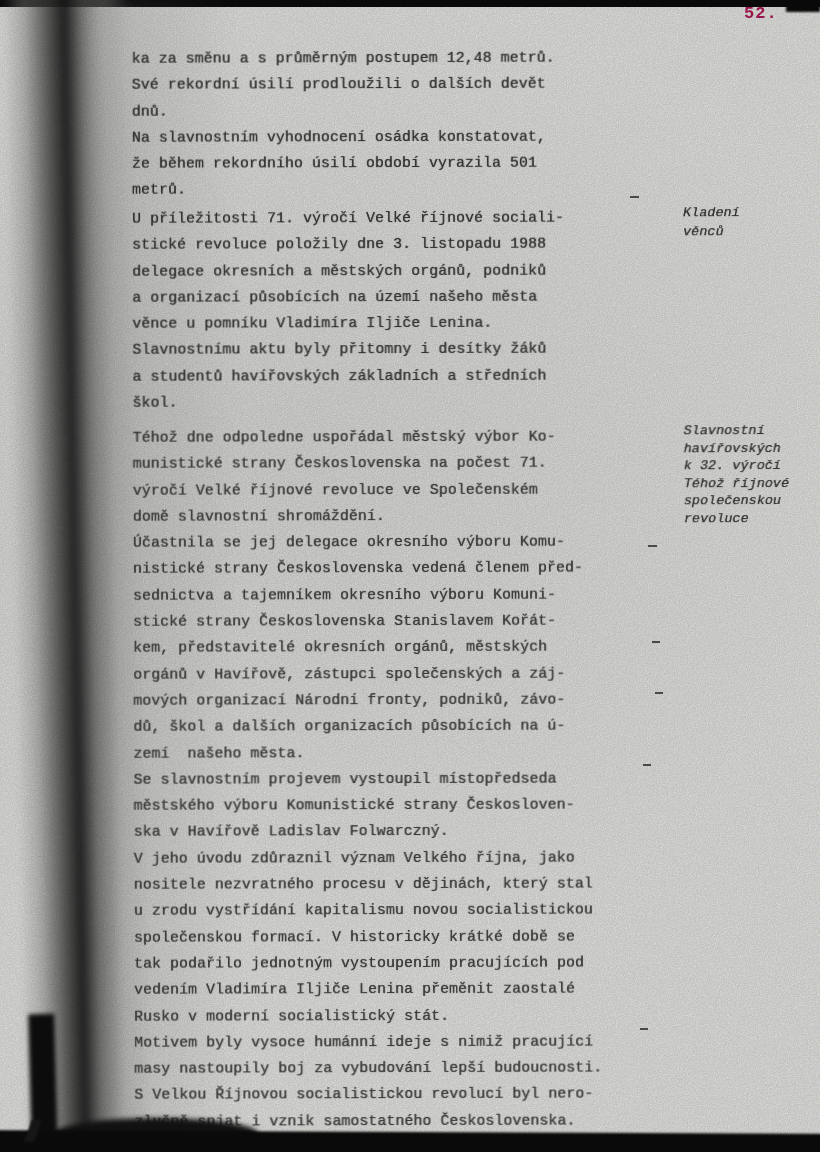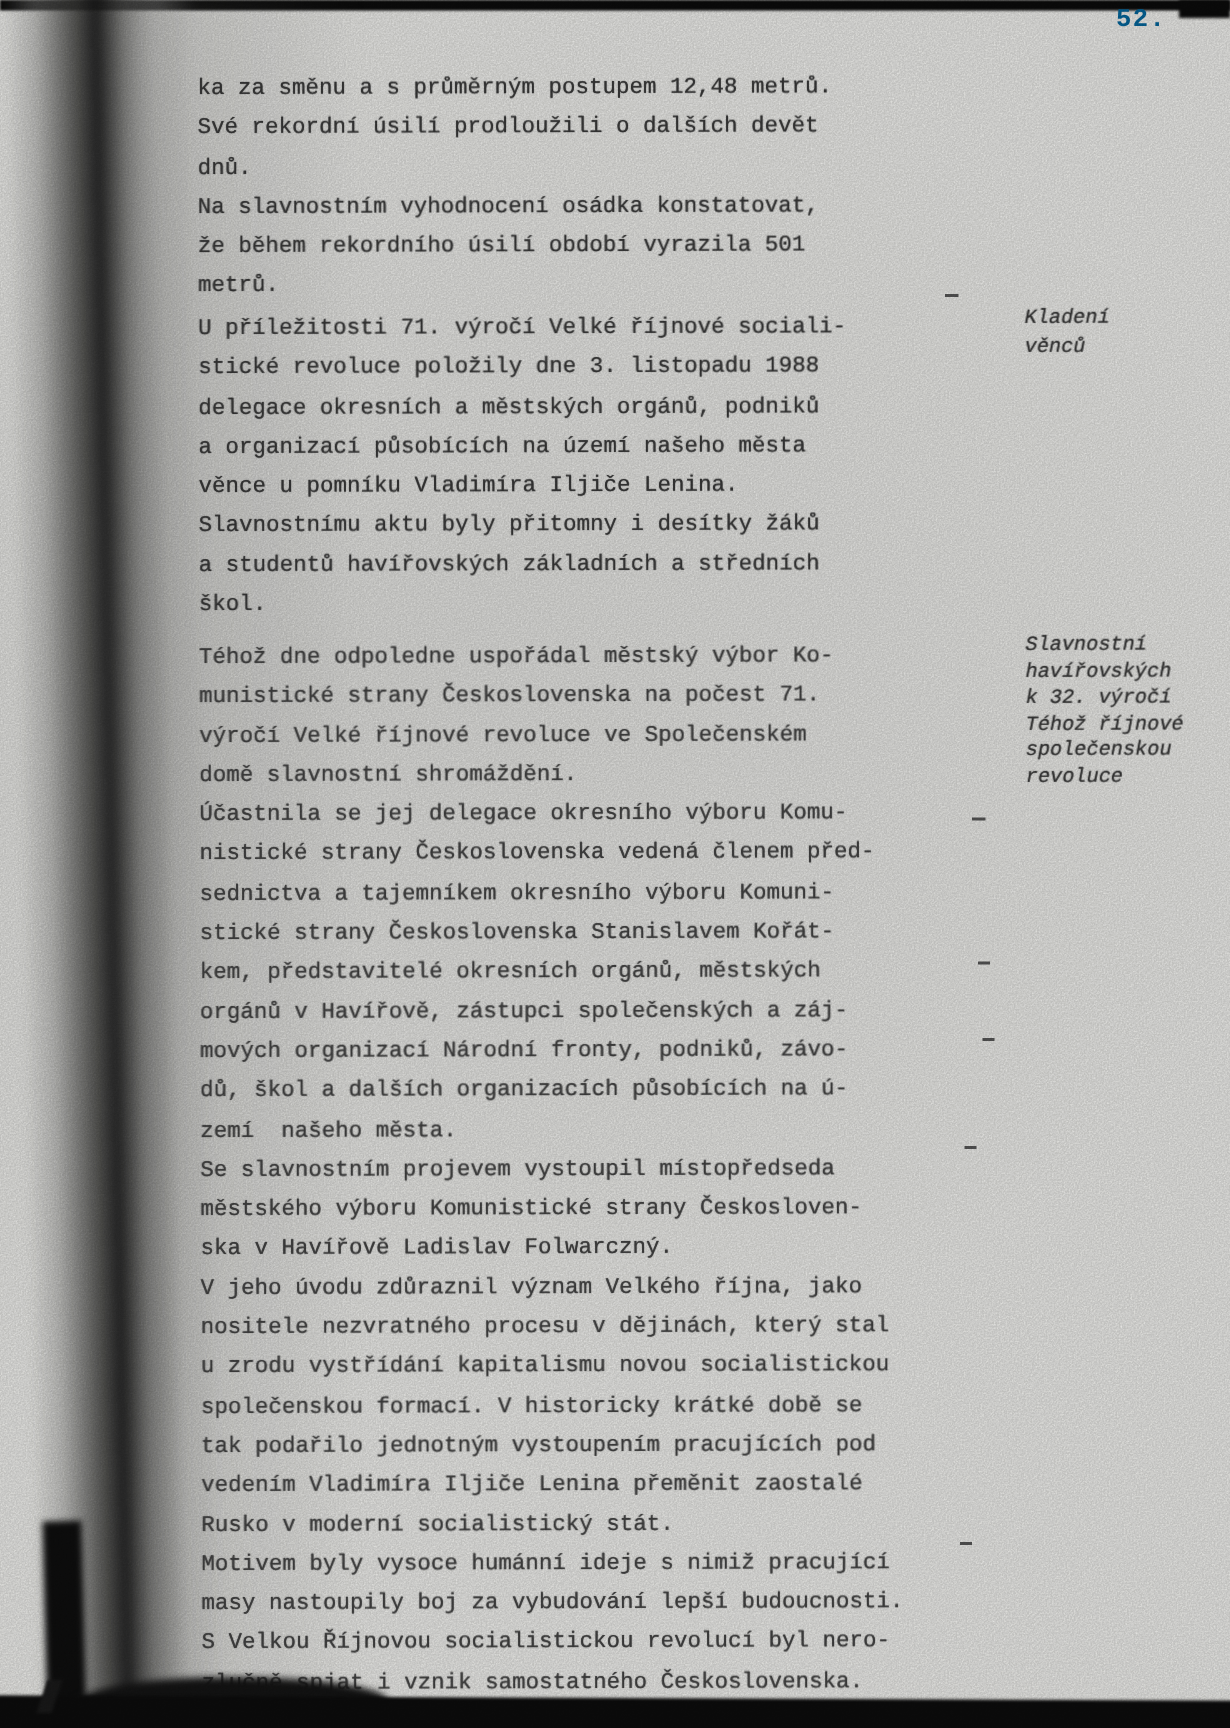--- a/index.html
+++ b/index.html
@@ -114,21 +114,21 @@
     text-shadow: 0 0 0.6px rgba(55,55,55,0.85);
     font-style: italic;
   }
   .note-1 { top: 204px; line-height: 19px; }
   .note-2 { top: 423px; }
   .page-number {
     position: absolute;
     top: 4px; left: 744px;
     font-size: 17px;
     font-weight: bold;
-    color: #0369a1;
+    color: #be185d;
     letter-spacing: 1px;
     filter: blur(0.2px);
   }
   
   .artifact {
     position: absolute;
     background: #5a5a5a;
     filter: blur(0.5px);
   }
   .a1 { left: 630px; top: 196px; width: 9px; height: 2px; }

